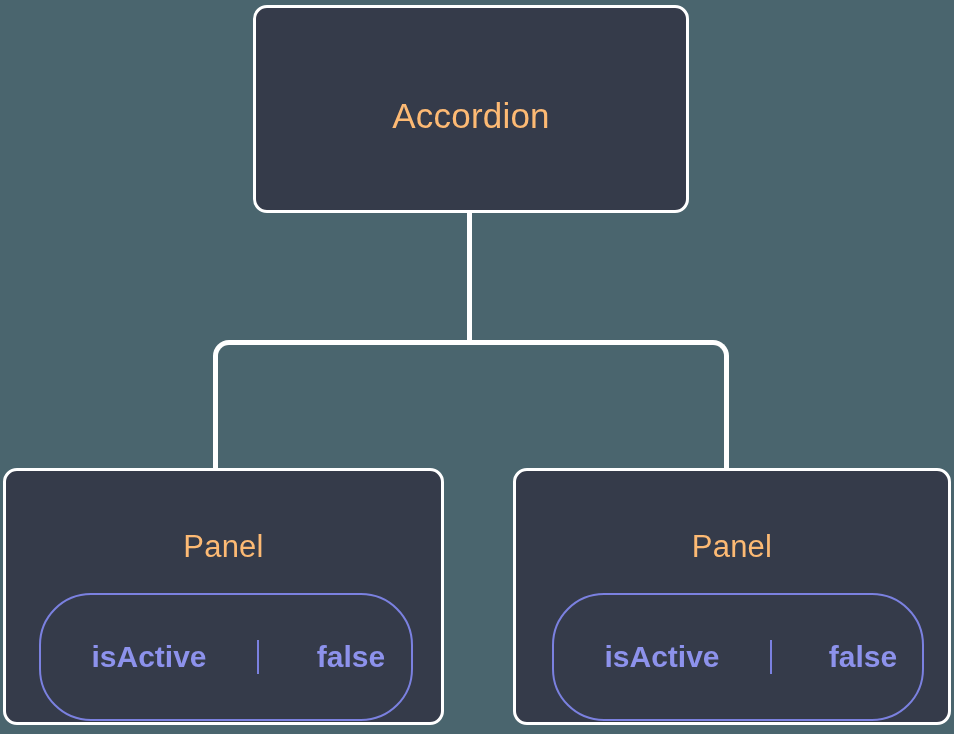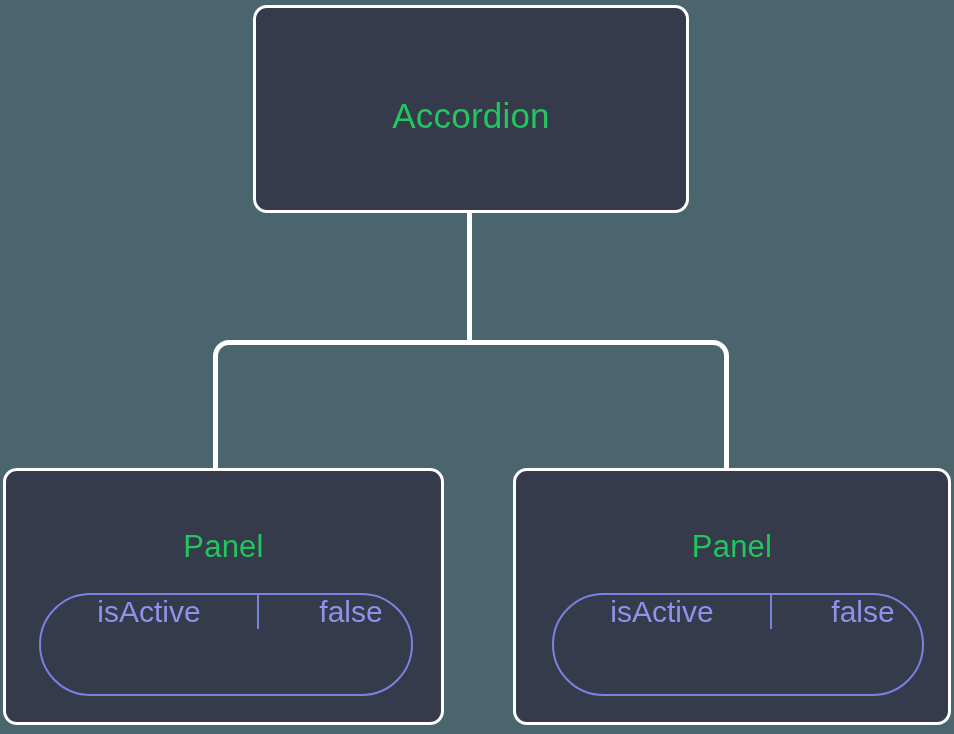--- a/index.html
+++ b/index.html
@@ -22,21 +22,21 @@
     box-sizing: border-box;
     background: #353b4a;
     border: 3px solid #ffffff;
     border-radius: 14px;
   }
   .node-label {
     position: absolute;
     left: 0;
     right: 0;
     text-align: center;
-    color: #22c55e;
+    color: #fdba74;
     font-weight: 400;
     letter-spacing: 0.2px;
     white-space: nowrap;
   }
 
   #node-accordion {
     left: 253px;
     top: 5px;
     width: 436px;
     height: 208px;
@@ -61,25 +61,26 @@
   .panel .node-label {
     top: 58px;
     font-size: 31px;
   }
 
   
   .prop-pill {
     position: absolute;
     box-sizing: border-box;
     display: flex;
-    align-items: flex-start;
-    height: 103px;
+    align-items: center;
+    height: 128px;
     border: 2px solid #7b81e0;
     border-radius: 52px;
     background: transparent;
+    font-weight: bold;
   }
   #pill-left  { left: 33px; top: 122px; width: 374px; }
   #pill-right { left: 36px; top: 122px; width: 372px; }
 
   .prop-key, .prop-val {
     display: flex;
     align-items: center;
     justify-content: center;
     color: #8d92ec;
     font-size: 30px;

